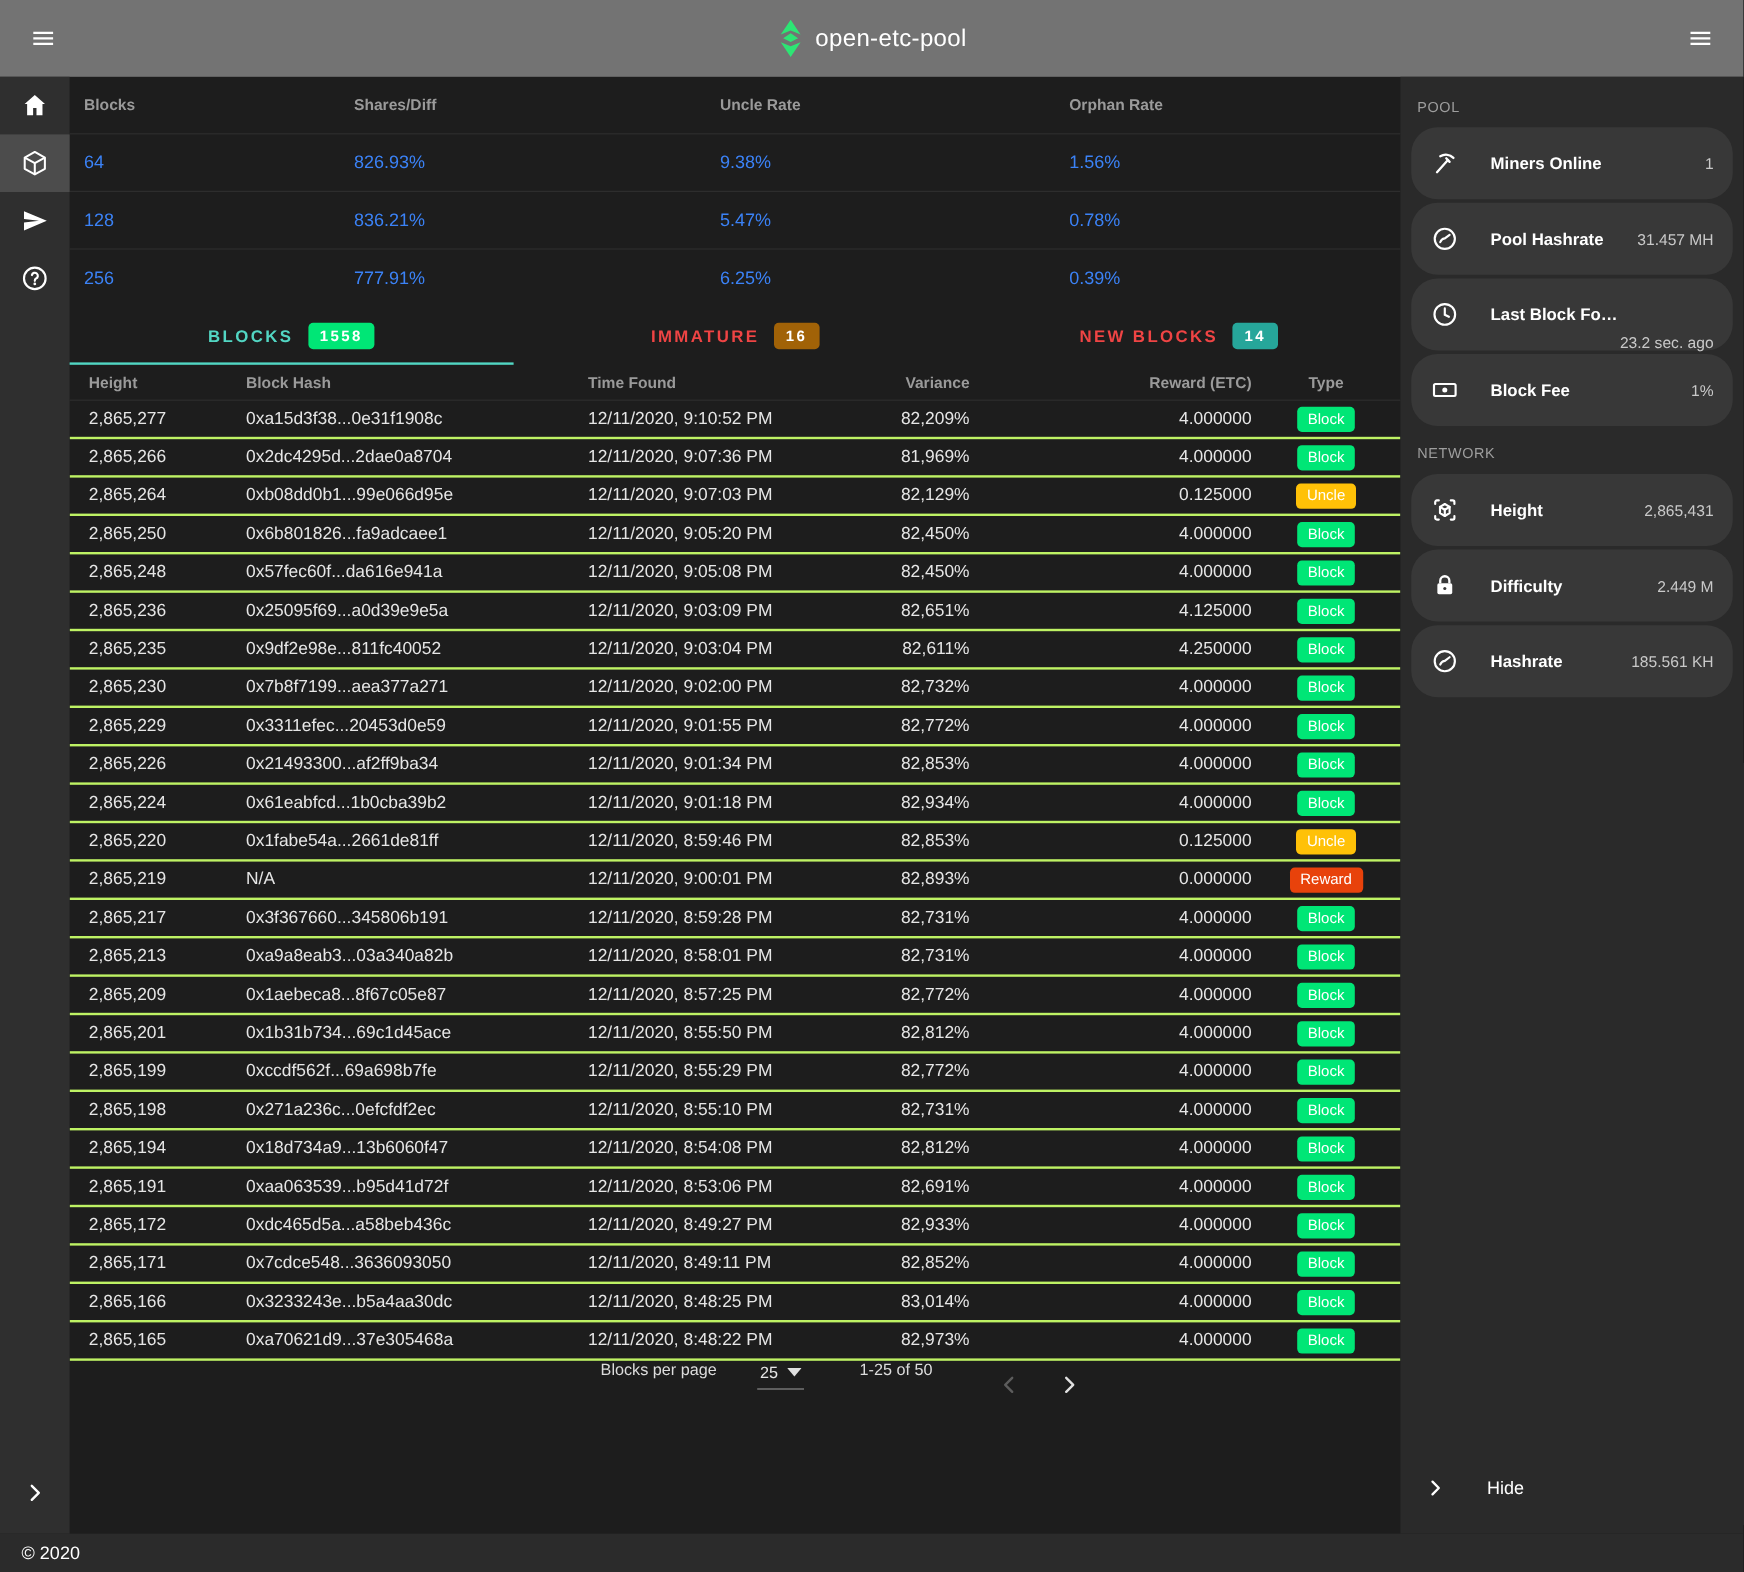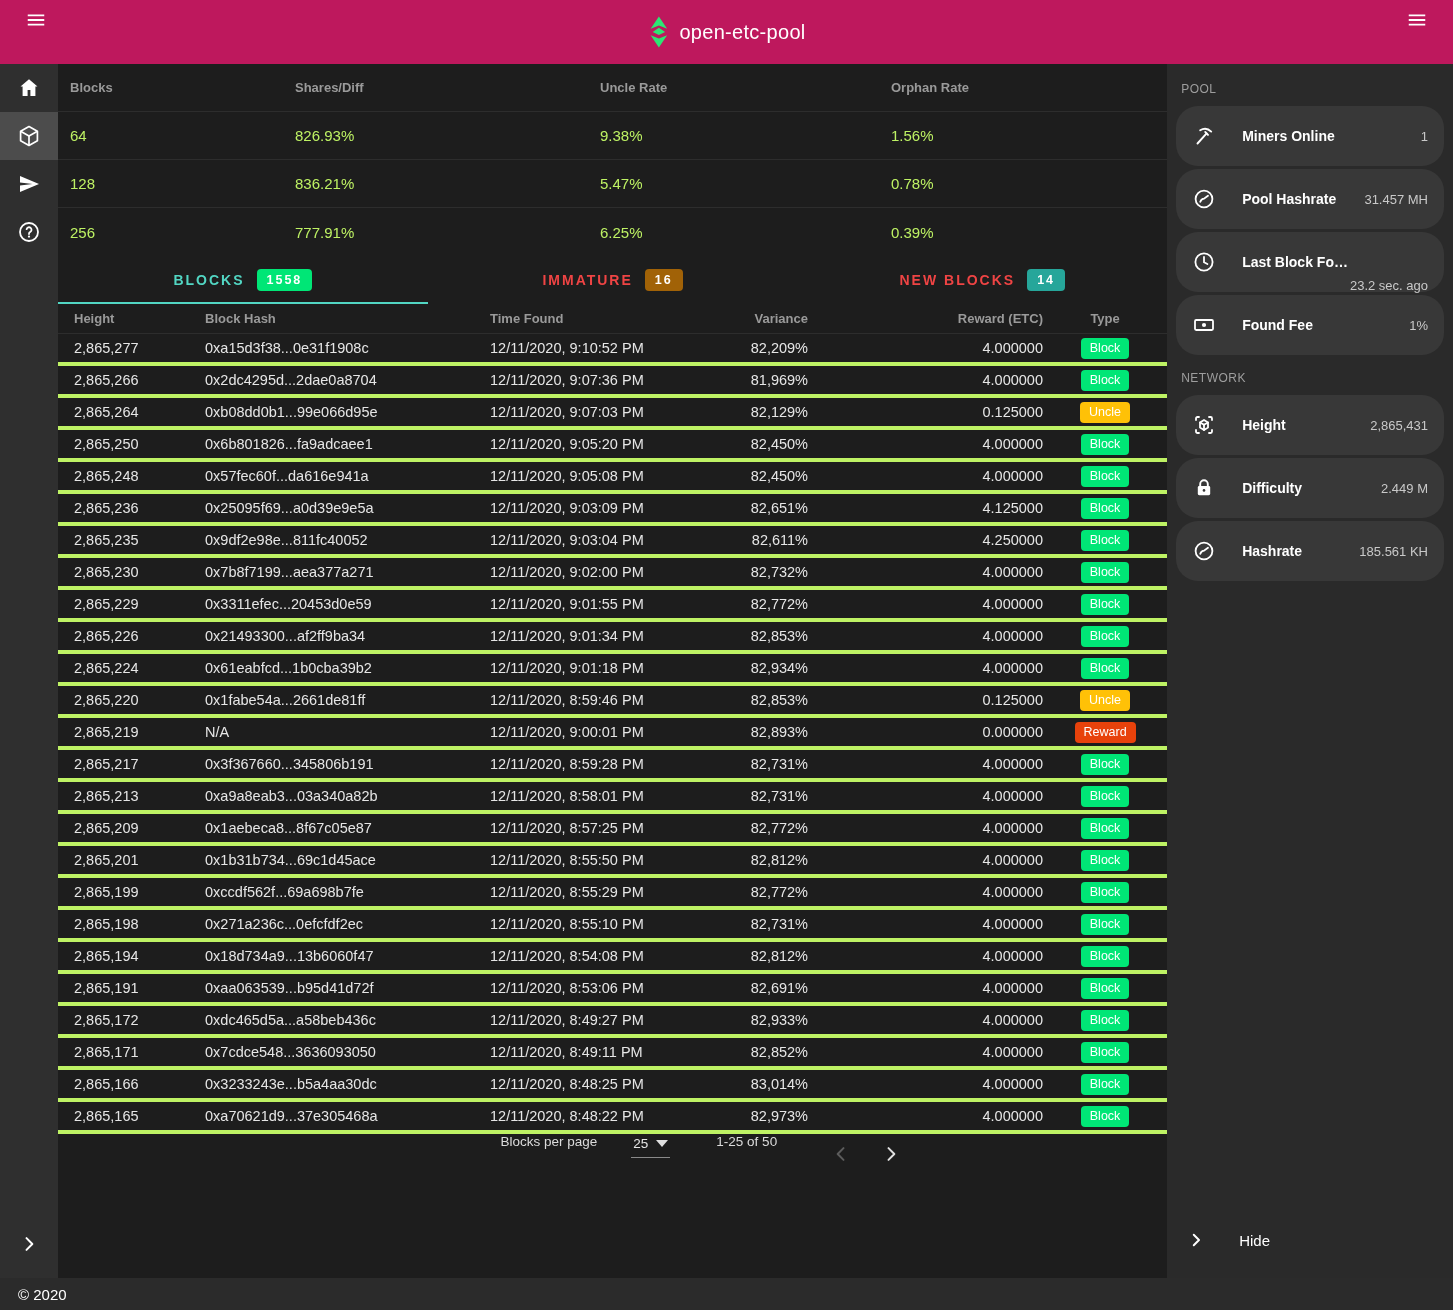--- a/index.html
+++ b/index.html
@@ -6,22 +6,22 @@
   html,body { width:1453px; height:1310px; }
   body {
     font-family: "Liberation Sans", sans-serif;
     background:#1d1d1d; color:#e8e8e8; overflow:hidden;
     display:flex; flex-direction:column;
   }
   svg { display:block; }
 
   
   .topbar {
-    height:64px; background:#be185d; flex:0 0 64px;
-    display:flex; align-items:flex-start; position:relative;
+    height:64px; background:#737373; flex:0 0 64px;
+    display:flex; align-items:center; position:relative;
     padding:0 16px;
   }
   .icon-btn { width:40px; height:40px; border:none; background:transparent; cursor:pointer;
     display:flex; align-items:center; justify-content:center; color:#fff; border-radius:50%; }
   .topbar .right { margin-left:auto; }
   .brand { position:absolute; left:50%; top:0; height:64px; transform:translateX(-50%);
     display:flex; align-items:center; gap:10px; }
   .brand-title { font-size:20px; color:#fff; letter-spacing:.3px; }
 
   
@@ -32,37 +32,37 @@
   .leftnav .nav-item { width:58px; height:48px; display:flex; align-items:center; justify-content:center;
     color:#fff; cursor:pointer; }
   .leftnav .nav-item.active { background:#4c4c4c; }
   .leftnav .collapse { position:absolute; bottom:12px; left:0; width:58px; height:44px;
     display:flex; align-items:center; justify-content:center; color:#fff; cursor:pointer; }
 
   
   .main { flex:1 1 auto; min-width:0; background:#1d1d1d; }
   .stats-row { display:grid; grid-template-columns:225px 305px 291px 1fr; align-items:center;
     height:48px; border-bottom:1px solid #2d2d2d; }
-  .stats-row > div { padding-left:12px; font-size:15px; color:#bef264; }
+  .stats-row > div { padding-left:12px; font-size:15px; color:#3b82f6; }
   .stats-row.head > div { font-size:13px; font-weight:bold; color:#9a9a9a; }
   .stats-row:last-child { border-bottom:none; }
 
   
   .tabs { display:flex; height:48px; position:relative; }
   .tab { flex:1 1 33.333%; display:flex; align-items:center; justify-content:center; gap:12px;
     cursor:pointer; }
   .tab-label { font-size:14px; font-weight:bold; letter-spacing:2px; color:#ef4444; }
   .tab.active .tab-label { color:#52d6c3; }
   .tab-count { min-width:34px; text-align:center; padding:4px 10px; border-radius:4px;
     color:#fff; font-size:12.5px; font-weight:bold; letter-spacing:2px; }
   .tab-underline { position:absolute; left:0; bottom:0; width:33.333%; height:2px; background:#52d6c3; }
 
   
   .tbl-row { display:grid; grid-template-columns:131px 285px 258px 76px 235px 1fr;
-    align-items:center; height:32px; border-bottom:4px solid #bef264; }
+    align-items:center; height:32px; border-bottom:2px solid #bef264; }
   .tbl-row.head { height:30px; border-bottom:1px solid #2d2d2d; }
   .tbl-row > div { font-size:14.5px; color:#e6e6e6; white-space:nowrap; }
   .tbl-row.head > div { font-size:13px; font-weight:bold; color:#9a9a9a; }
   .c0,.c1,.c2 { padding-left:16px; }
   .c3,.c4 { text-align:right; }
   .c5 { text-align:center; }
   .type-badge { display:inline-block; min-width:40px; padding:3px 9px; border-radius:4px;
     color:#fff; font-size:12.5px; line-height:15px; }
 
   
@@ -478,21 +478,21 @@
           <span class="p-label">Last Block Fo…</span>
           <span class="p-value">23.2 sec. ago</span>
         </div>
         <div class="pill">
           <span class="p-icon">
             <svg width="24" height="24" viewBox="0 0 24 24">
               <rect x="3" y="7" width="18" height="10" rx="1.2" fill="none" stroke="currentColor" stroke-width="1.8"></rect>
               <circle cx="12" cy="12" r="2.1" fill="currentColor"></circle>
             </svg>
           </span>
-          <span class="p-label">Found Fee</span>
+          <span class="p-label">Block Fee</span>
           <span class="p-value">1%</span>
         </div>
         <div class="section-label">NETWORK</div>
         <div class="pill">
           <span class="p-icon">
             <svg width="24" height="24" viewBox="0 0 24 24">
               <g fill="none" stroke="currentColor" stroke-width="1.8" stroke-linecap="round" stroke-linejoin="round">
                 <path d="M4 7V5.4A1.4 1.4 0 0 1 5.4 4H7"></path>
                 <path d="M17 4h1.6A1.4 1.4 0 0 1 20 5.4V7"></path>
                 <path d="M20 17v1.6a1.4 1.4 0 0 1-1.4 1.4H17"></path>

